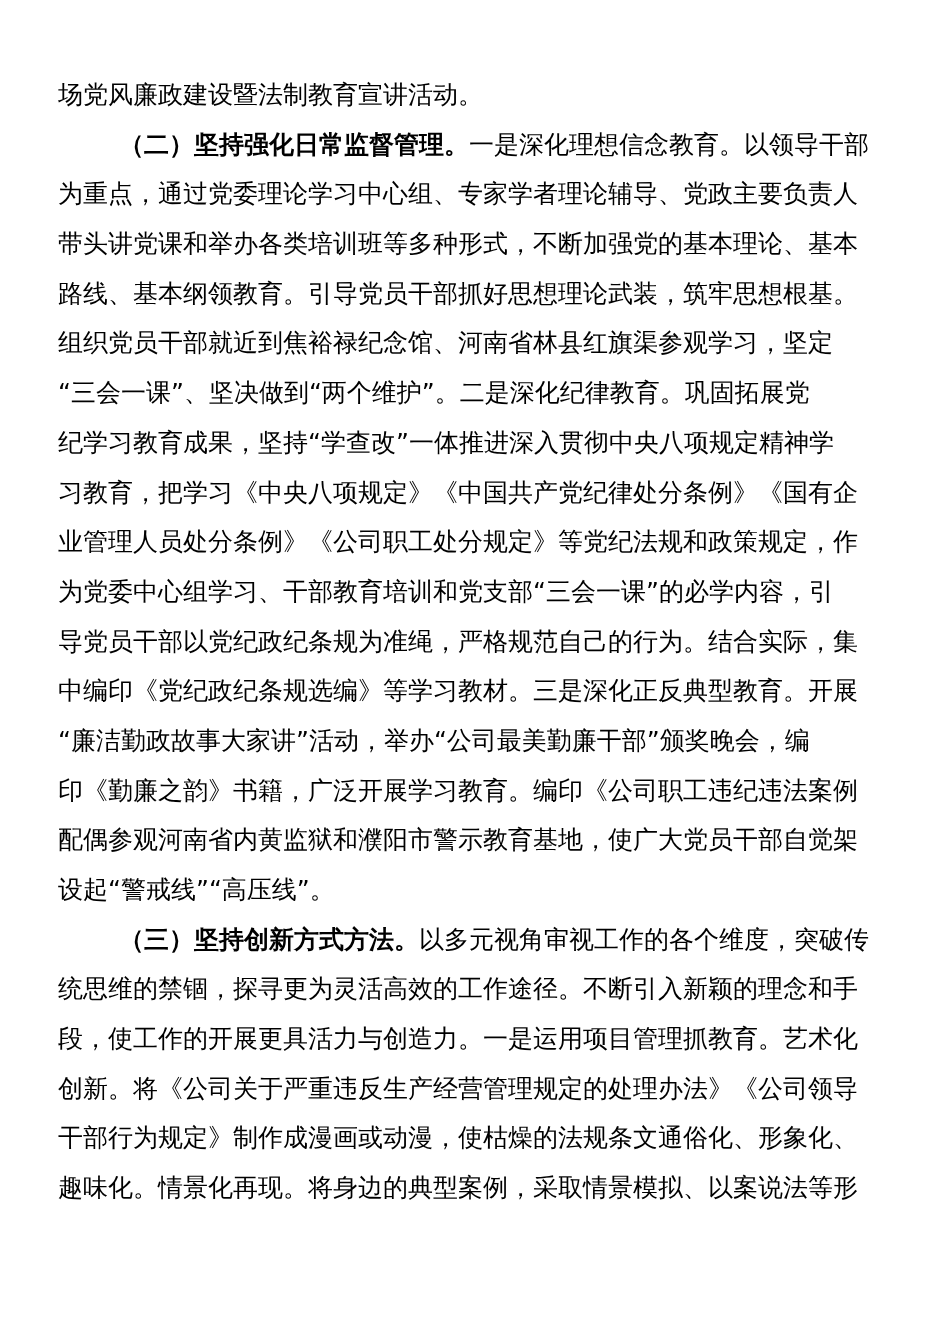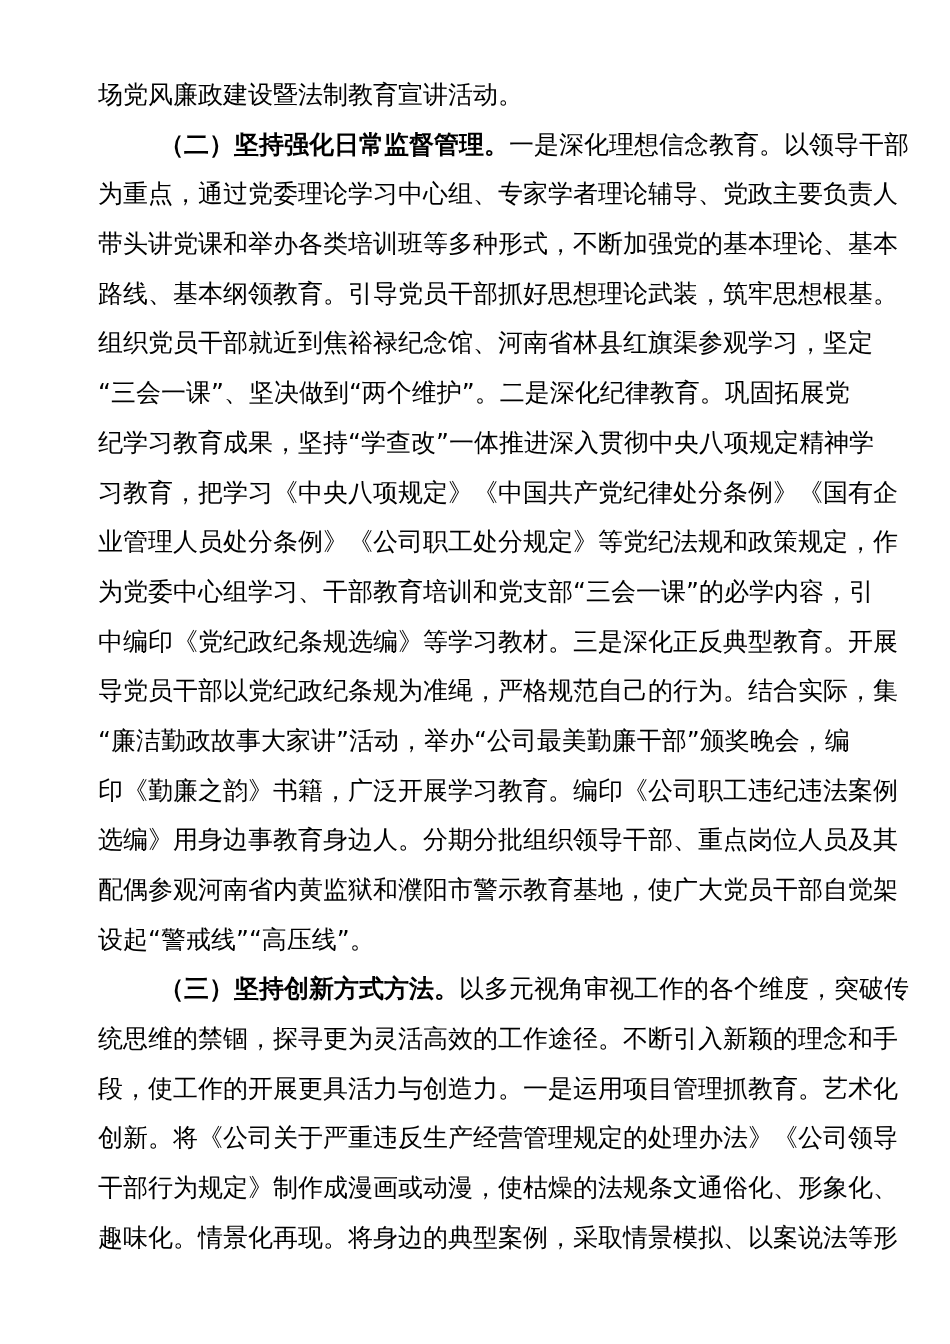--- a/index.html
+++ b/index.html
@@ -15,21 +15,20 @@
   }
   .page {
     position: absolute;
     left: 58px;
     top: 70px;
     width: 820px;
     color: #000000;
     font-family: "DejaVu Sans", "Liberation Sans", sans-serif;
     font-size: 25px;
     line-height: 49.7px;
-    margin-left: 40px;
   }
   .line {
     display: block;
     white-space: nowrap;
     height: 49.7px;
   }
   .indent {
     padding-left: 52px;
     text-align: center;
   }
@@ -47,25 +46,24 @@
 
   <span class="line">为重点，通过党委理论学习中心组、专家学者理论辅导、党政主要负责人</span>
   <span class="line">带头讲党课和举办各类培训班等多种形式，不断加强党的基本理论、基本</span>
   <span class="line">路线、基本纲领教育。引导党员干部抓好思想理论武装，筑牢思想根基。</span>
   <span class="line">组织党员干部就近到焦裕禄纪念馆、河南省林县红旗渠参观学习，坚定</span>
   <span class="line">“三会一课”、坚决做到“两个维护”。二是深化纪律教育。巩固拓展党</span>
   <span class="line">纪学习教育成果，坚持“学查改”一体推进深入贯彻中央八项规定精神学</span>
   <span class="line">习教育，把学习《中央八项规定》《中国共产党纪律处分条例》《国有企</span>
   <span class="line">业管理人员处分条例》《公司职工处分规定》等党纪法规和政策规定，作</span>
   <span class="line">为党委中心组学习、干部教育培训和党支部“三会一课”的必学内容，引</span>
+  <span class="line">导党员干部以党纪政纪条规为准绳，严格规范自己的行为。结合实际，集</span>
   <span class="line">中编印《党纪政纪条规选编》等学习教材。三是深化正反典型教育。开展</span>
-  <span class="line">导党员干部以党纪政纪条规为准绳，严格规范自己的行为。结合实际，集</span>
   <span class="line">“廉洁勤政故事大家讲”活动，举办“公司最美勤廉干部”颁奖晚会，编</span>
   <span class="line">印《勤廉之韵》书籍，广泛开展学习教育。编印《公司职工违纪违法案例</span>
-  <span class="line">选编》用身边事教育身边人。分期分批组织领导干部、重点岗位人员及其</span>
   <span class="line">配偶参观河南省内黄监狱和濮阳市警示教育基地，使广大党员干部自觉架</span>
   <span class="line">设起“警戒线”“高压线”。</span>
 
   <span class="line indent"><span class="bold">（三）坚持创新方式方法。</span><span>以多元视角审视工作的各个维度，突破传</span></span>
 
   <span class="line">统思维的禁锢，探寻更为灵活高效的工作途径。不断引入新颖的理念和手</span>
   <span class="line">段，使工作的开展更具活力与创造力。一是运用项目管理抓教育。艺术化</span>
   <span class="line">创新。将《公司关于严重违反生产经营管理规定的处理办法》《公司领导</span>
   <span class="line">干部行为规定》制作成漫画或动漫，使枯燥的法规条文通俗化、形象化、</span>
   <span class="line">趣味化。情景化再现。将身边的典型案例，采取情景模拟、以案说法等形</span>

